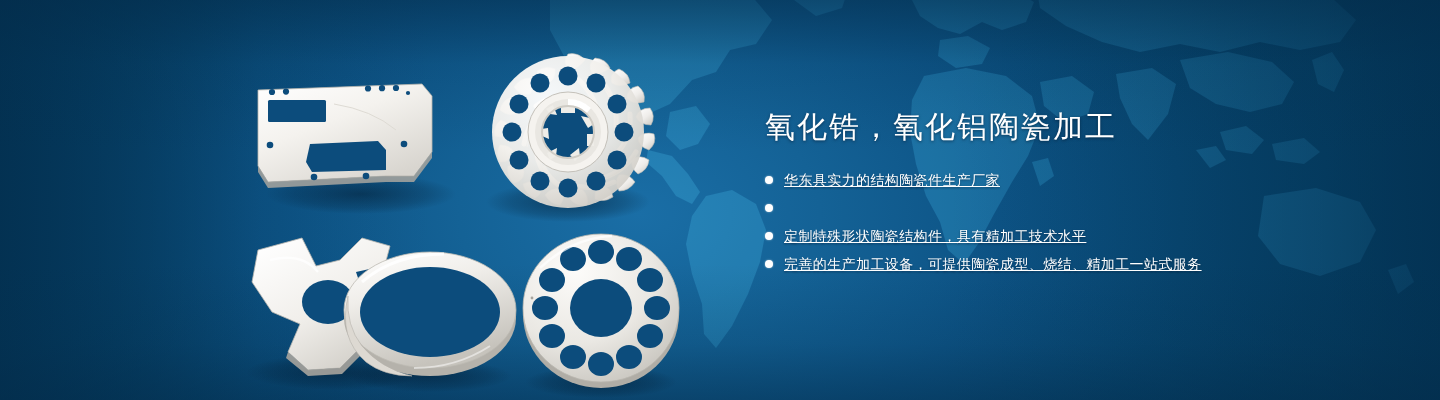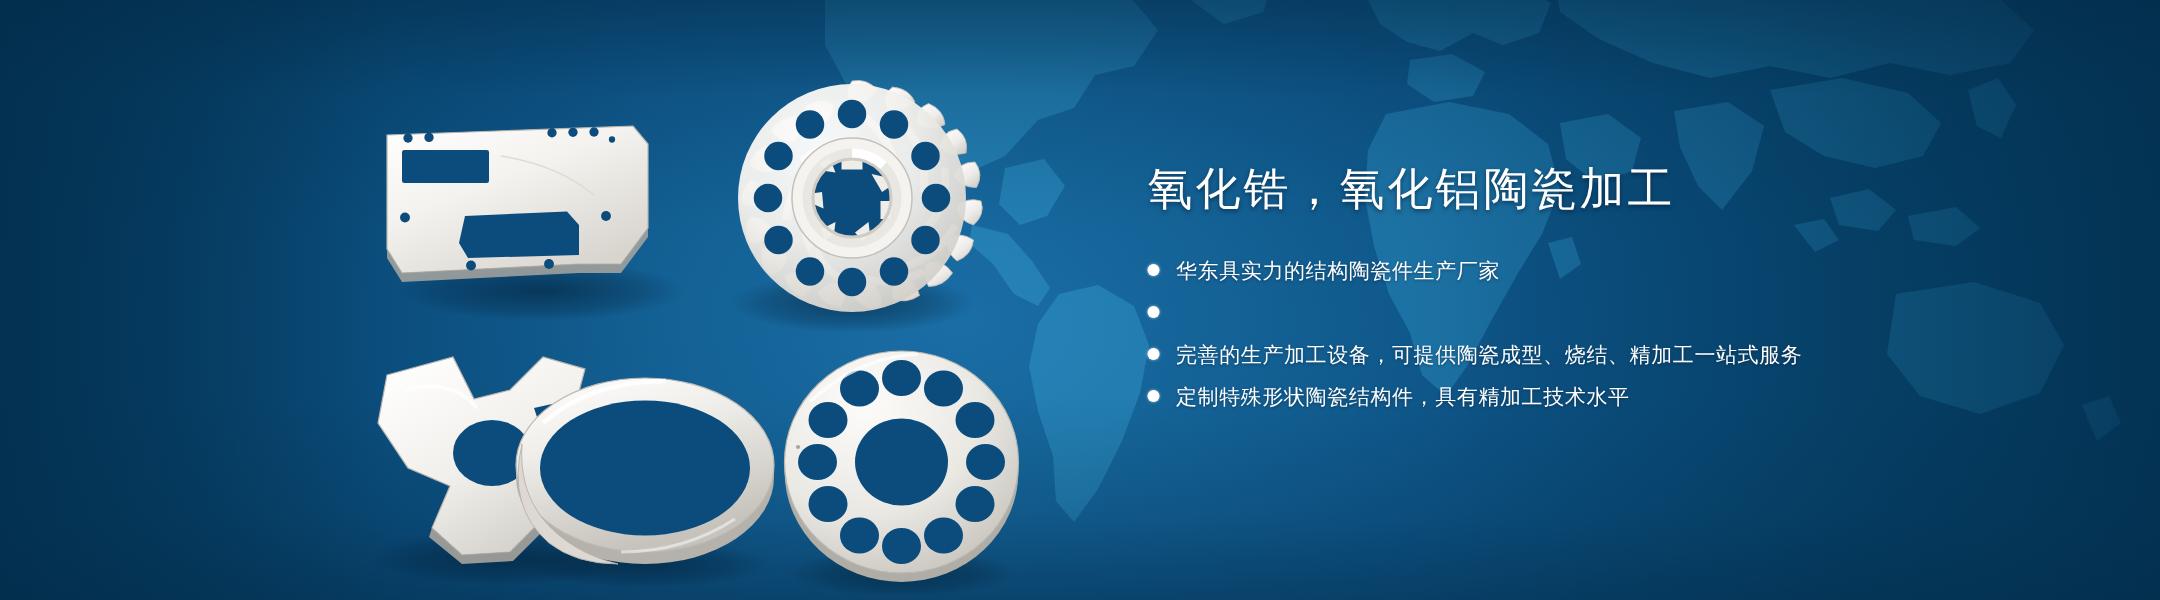--- a/index.html
+++ b/index.html
@@ -117,20 +117,21 @@
     margin-right: 11px;
     box-shadow: 0 0 2px rgba(255,255,255,0.6);
   }
   .feature-text {
     color: #ffffff;
     font-size: 14px;
     line-height: 24px;
     letter-spacing: 0.4px;
     white-space: nowrap;
     text-shadow: 0 1px 2px rgba(0,20,40,0.45);
+    text-decoration: underline;
   }
 </style>
 </head>
 <body>
 
 <div class="banner">
 
   <div class="bg-base"></div>
 
   <div class="world-map">
@@ -394,22 +395,22 @@
     <ul class="feature-list">
       <li class="feature-item">
         <span class="bullet-dot"></span>
         <span class="feature-text">华东具实力的结构陶瓷件生产厂家</span>
       </li>
       <li class="feature-item">
         <span class="bullet-dot"></span>
       </li>
       <li class="feature-item">
         <span class="bullet-dot"></span>
-        <span class="feature-text">完善的生产加工设备，可提供陶瓷成型、烧结、精加工一站式服务</span>
+        <span class="feature-text">定制特殊形状陶瓷结构件，具有精加工技术水平</span>
       </li>
       <li class="feature-item">
         <span class="bullet-dot"></span>
-        <span class="feature-text">定制特殊形状陶瓷结构件，具有精加工技术水平</span>
+        <span class="feature-text">完善的生产加工设备，可提供陶瓷成型、烧结、精加工一站式服务</span>
       </li>
     </ul>
   </div>
 
 </div>
 
 </body></html>

